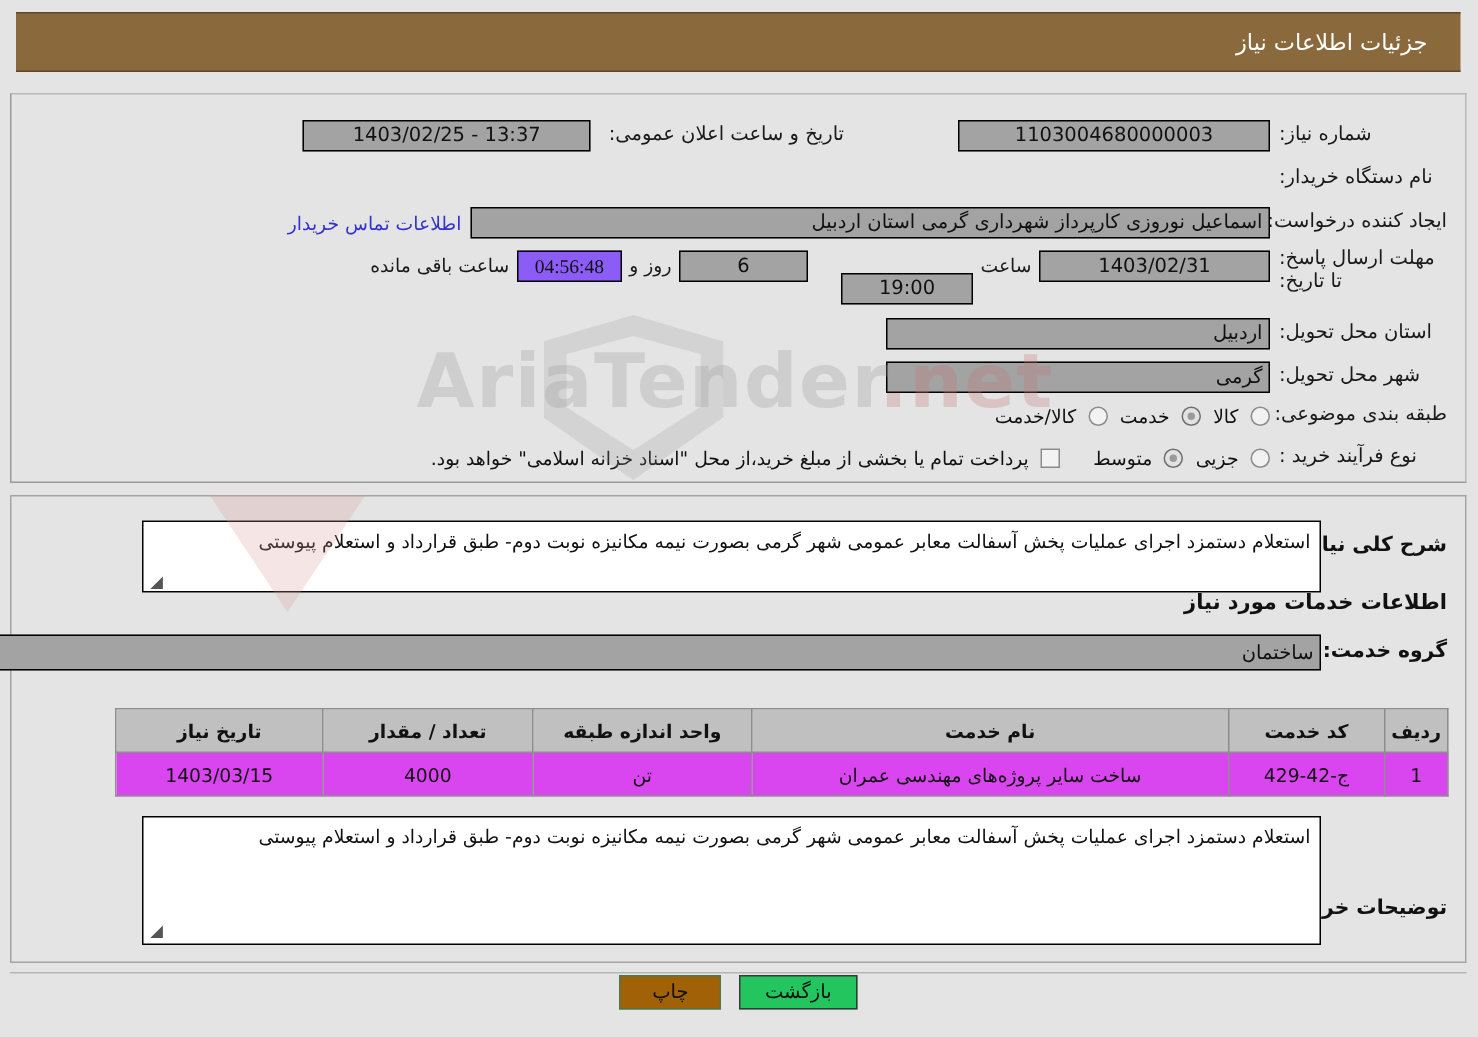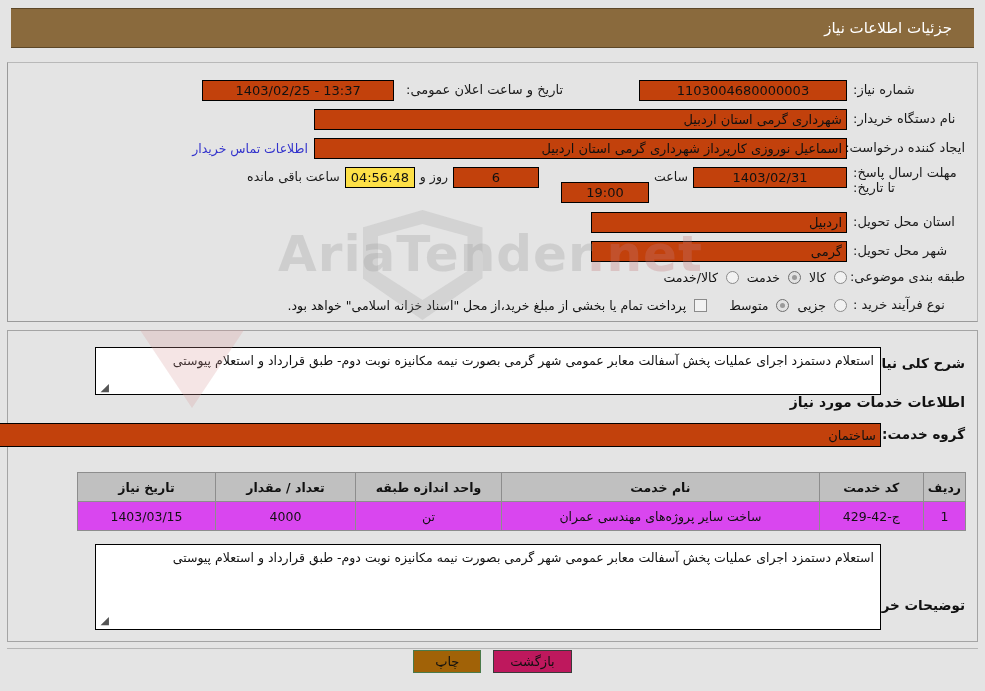--- a/index.html
+++ b/index.html
@@ -68,33 +68,33 @@
     text-align: left;
   }
   .lbl-two {
     line-height: 1.12;
     white-space: normal;
     width: 118px;
     text-align: left;
     padding-left: 6px;
   }
   .fld {
-    background: #c2410c;
+    background: #a3a3a3;
     border: 1px solid #000000;
     height: 21px;
     font-size: 13px;
     color: #111;
     display: flex;
     align-items: center;
     padding: 0 4px;
     overflow: hidden;
   }
   .fld.ctr { justify-content: center; }
   .fld.rt  { justify-content: flex-start; }
-  .fld-yellow { background: #fde047; }
+  .fld-yellow { background: #8b5cf6; font-family: Liberation Serif, serif; }
 
   .mini-lbl { font-size: 12.5px; color: #1a1a1a; padding: 0 5px; }
   .link {
     color: #3333cc;
     font-size: 12.5px;
     cursor: pointer;
     padding: 0 6px;
   }
 
   
@@ -236,21 +236,21 @@
   }
   .btn {
     border: 1px solid #333;
     font-size: 13px;
     color: #111;
     padding: 3px 16px;
     cursor: pointer;
     min-width: 68px;
     text-align: center;
   }
-  .btn-back  { background: #be185d; border-color: #3a3a3a; }
+  .btn-back  { background: #22c55e; border-color: #3a3a3a; }
   .btn-print { background: #a16207; border-color: #4a7a4a; }
 </style>
 </head>
 <body>
 
 <div class="page">
 
   <div class="header-bar">
     <span class="header-title">جزئیات اطلاعات نیاز</span>
   </div>
@@ -261,21 +261,20 @@
       <span class="lbl lbl-w">شماره نیاز:</span>
       <span class="fld ctr" style="width:208px;">1103004680000003</span>
     </div>
     <div class="row" style="top:16px; right:414px;">
       <span class="lbl">تاریخ و ساعت اعلان عمومی:</span>
       <span class="fld ctr" style="width:192px; margin-right:6px;">13:37 - 1403/02/25</span>
     </div>
 
     <div class="row" style="top:45px; right:12px;">
       <span class="lbl lbl-w">نام دستگاه خریدار:</span>
-      <span class="fld rt" style="width:533px;">شهرداری گرمی استان اردبیل</span>
     </div>
 
     <div class="row" style="top:74px; right:12px;">
       <span class="lbl lbl-w">ایجاد کننده درخواست:</span>
       <span class="fld rt" style="width:533px;">اسماعیل نوروزی کارپرداز شهرداری گرمی استان اردبیل</span>
       <span class="link">اطلاعات تماس خریدار</span>
     </div>
 
     <div class="row" style="top:103px; right:12px; height:34px; align-items:flex-start;">
       <span class="lbl lbl-two">مهلت ارسال پاسخ: تا تاریخ:</span>

